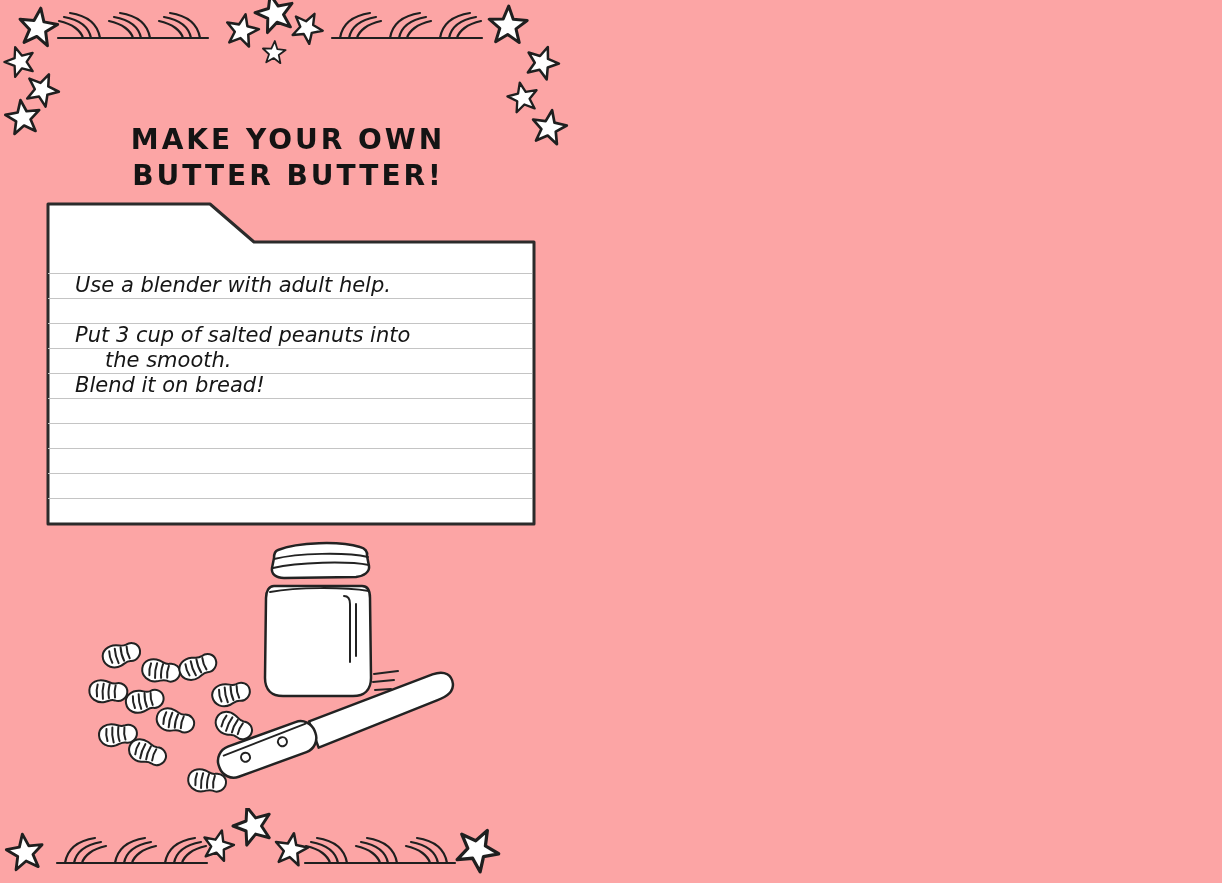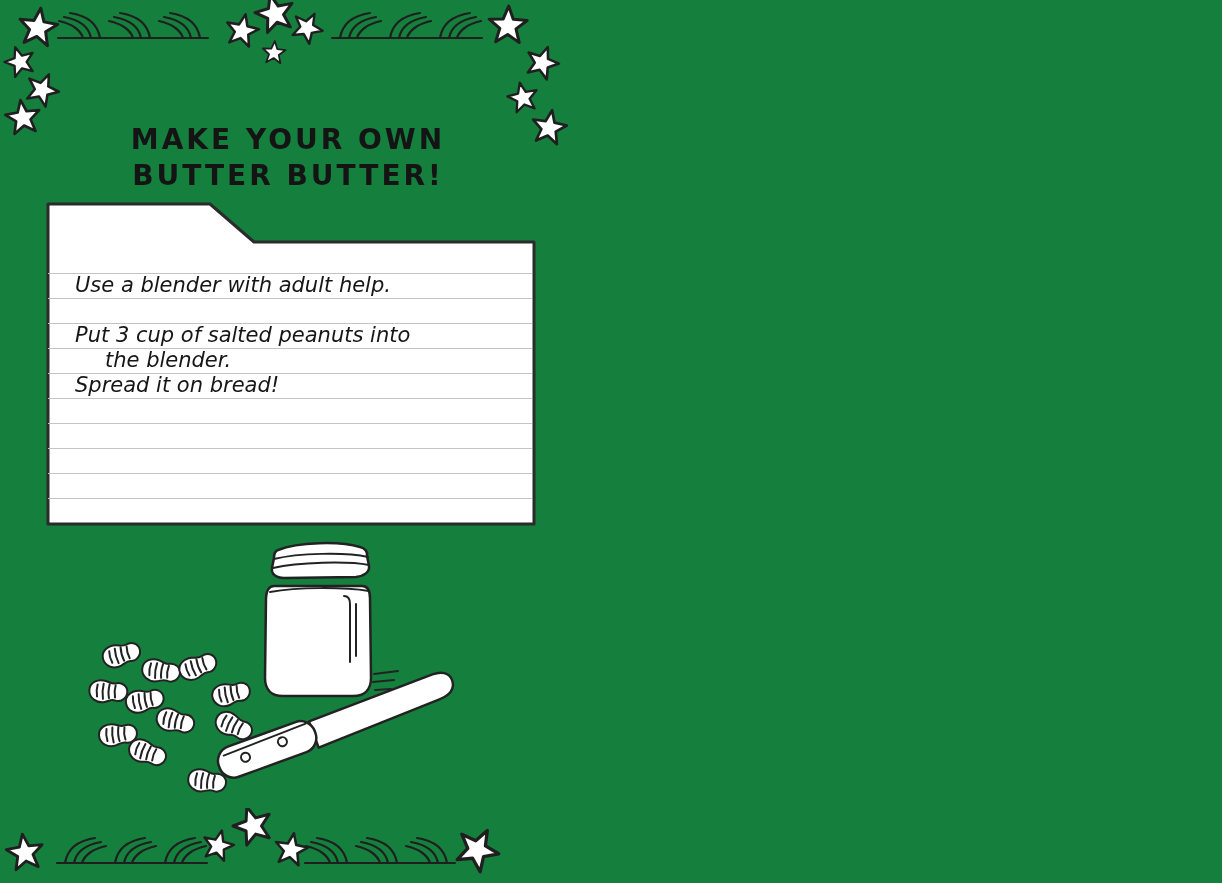--- a/index.html
+++ b/index.html
@@ -1,16 +1,16 @@
 <!DOCTYPE html>
 <html><head>
 <meta charset="utf-8">
 <style>
   html,body{margin:0;padding:0;background:#fff;}
-  .sheet{position:relative;width:1222px;height:883px;background:#15803d;overflow:hidden;
+  .sheet{position:relative;width:1222px;height:883px;background:#fca5a5;overflow:hidden;
          font-family:"DejaVu Sans","Liberation Sans",sans-serif;color:#1a1a1a;}
   .page{position:absolute;top:0;height:883px;width:610px;}
   .page-left{left:0;}
   .page-right{left:612px;}
   svg.deco{position:absolute;pointer-events:none;}
 
   
   .lp-title{position:absolute;left:38px;top:103px;width:500px;text-align:center;
             font-size:28px;font-weight:bold;letter-spacing:3px;line-height:36px;color:#141414;}
   .card-frame{position:absolute;left:46px;top:198px;}
@@ -106,22 +106,22 @@
 
     <svg class="card-frame" width="492" height="330">
       <path d="M2,326 L2,6 L164,6 L208,44 L488,44 L488,326 Z" fill="#fff" stroke="#2b2b2b" stroke-width="3" stroke-linejoin="round"></path>
     </svg>
     <div class="card-body">
       <div class="card-rules"></div>
       <div class="card-text">
         <div class="cl">Use a blender with adult help.</div>
         <div class="cl spacer"></div>
         <div class="cl">Put 3 cup of salted peanuts into</div>
-        <div class="cl indent">the blender.</div>
-        <div class="cl">Spread it on bread!</div>
+        <div class="cl indent">the smooth.</div>
+        <div class="cl">Blend it on bread!</div>
       </div>
     </div>
 
     <svg class="deco" style="left:88px;top:528px" width="484" height="272" viewBox="0 0 484 272">
       <g fill="#fff" stroke="#222" stroke-width="2.5" stroke-linejoin="round" stroke-linecap="round">
         <path d="M190,22 C210,14 252,13 272,19 C277,20 280,24 279,28 L281,38 C282,44 276,48 268,49 L196,50 C188,50 183,46 184,40 L186,30 C186,26 187,23 190,22 Z"></path>
         <path d="M186,31 C210,25 258,24 280,29" fill="none" stroke-width="2"></path>
         <path d="M185,40 C210,34 260,33 281,37" fill="none" stroke-width="2"></path>
         <path d="M186,58 C181,58 178,63 178,70 L177,150 C177,162 184,168 195,168 L265,168 C276,168 283,162 283,150 L282,70 C282,62 279,58 274,58 Z"></path>
         <path d="M182,64 C210,59 255,59 281,63" fill="none" stroke-width="2"></path>

